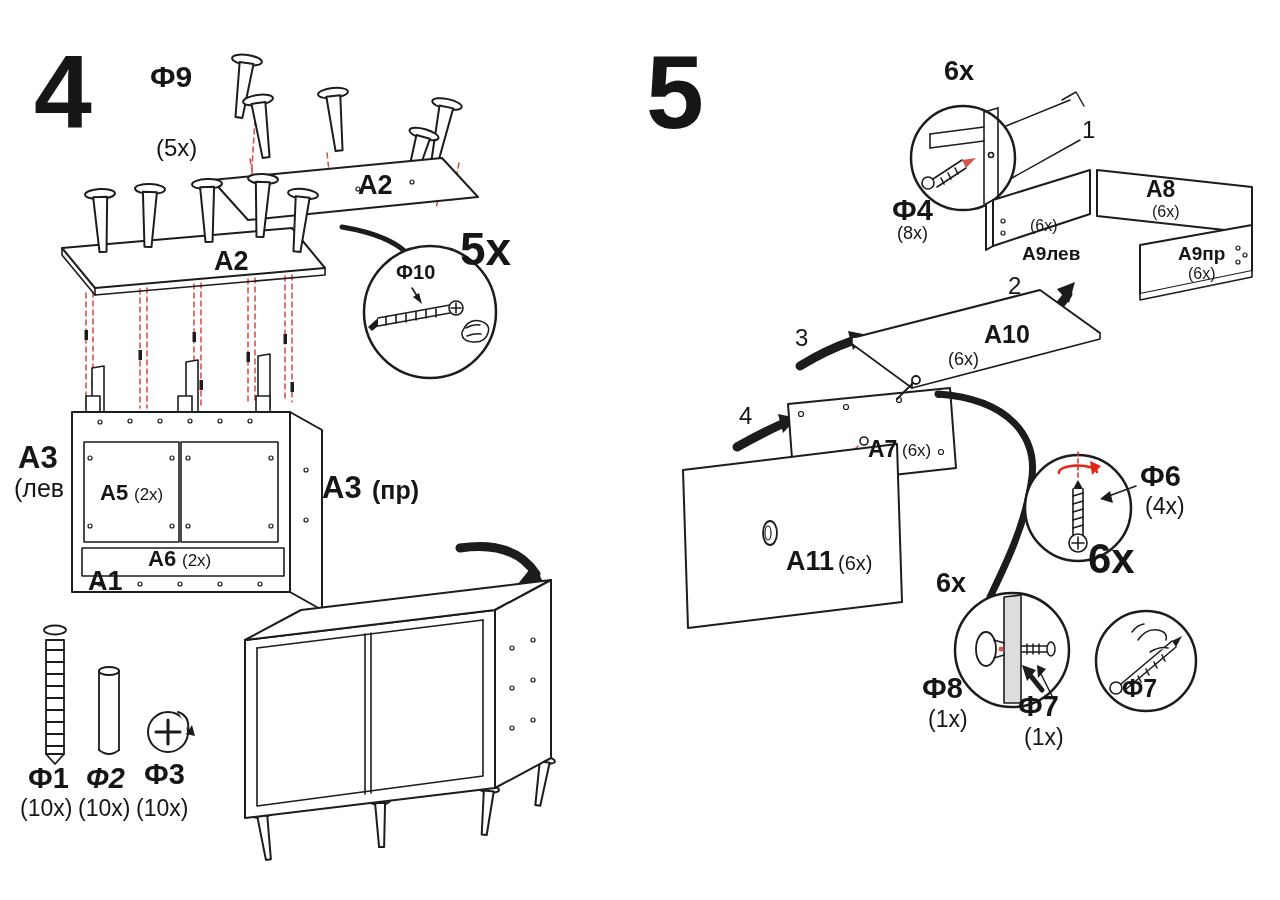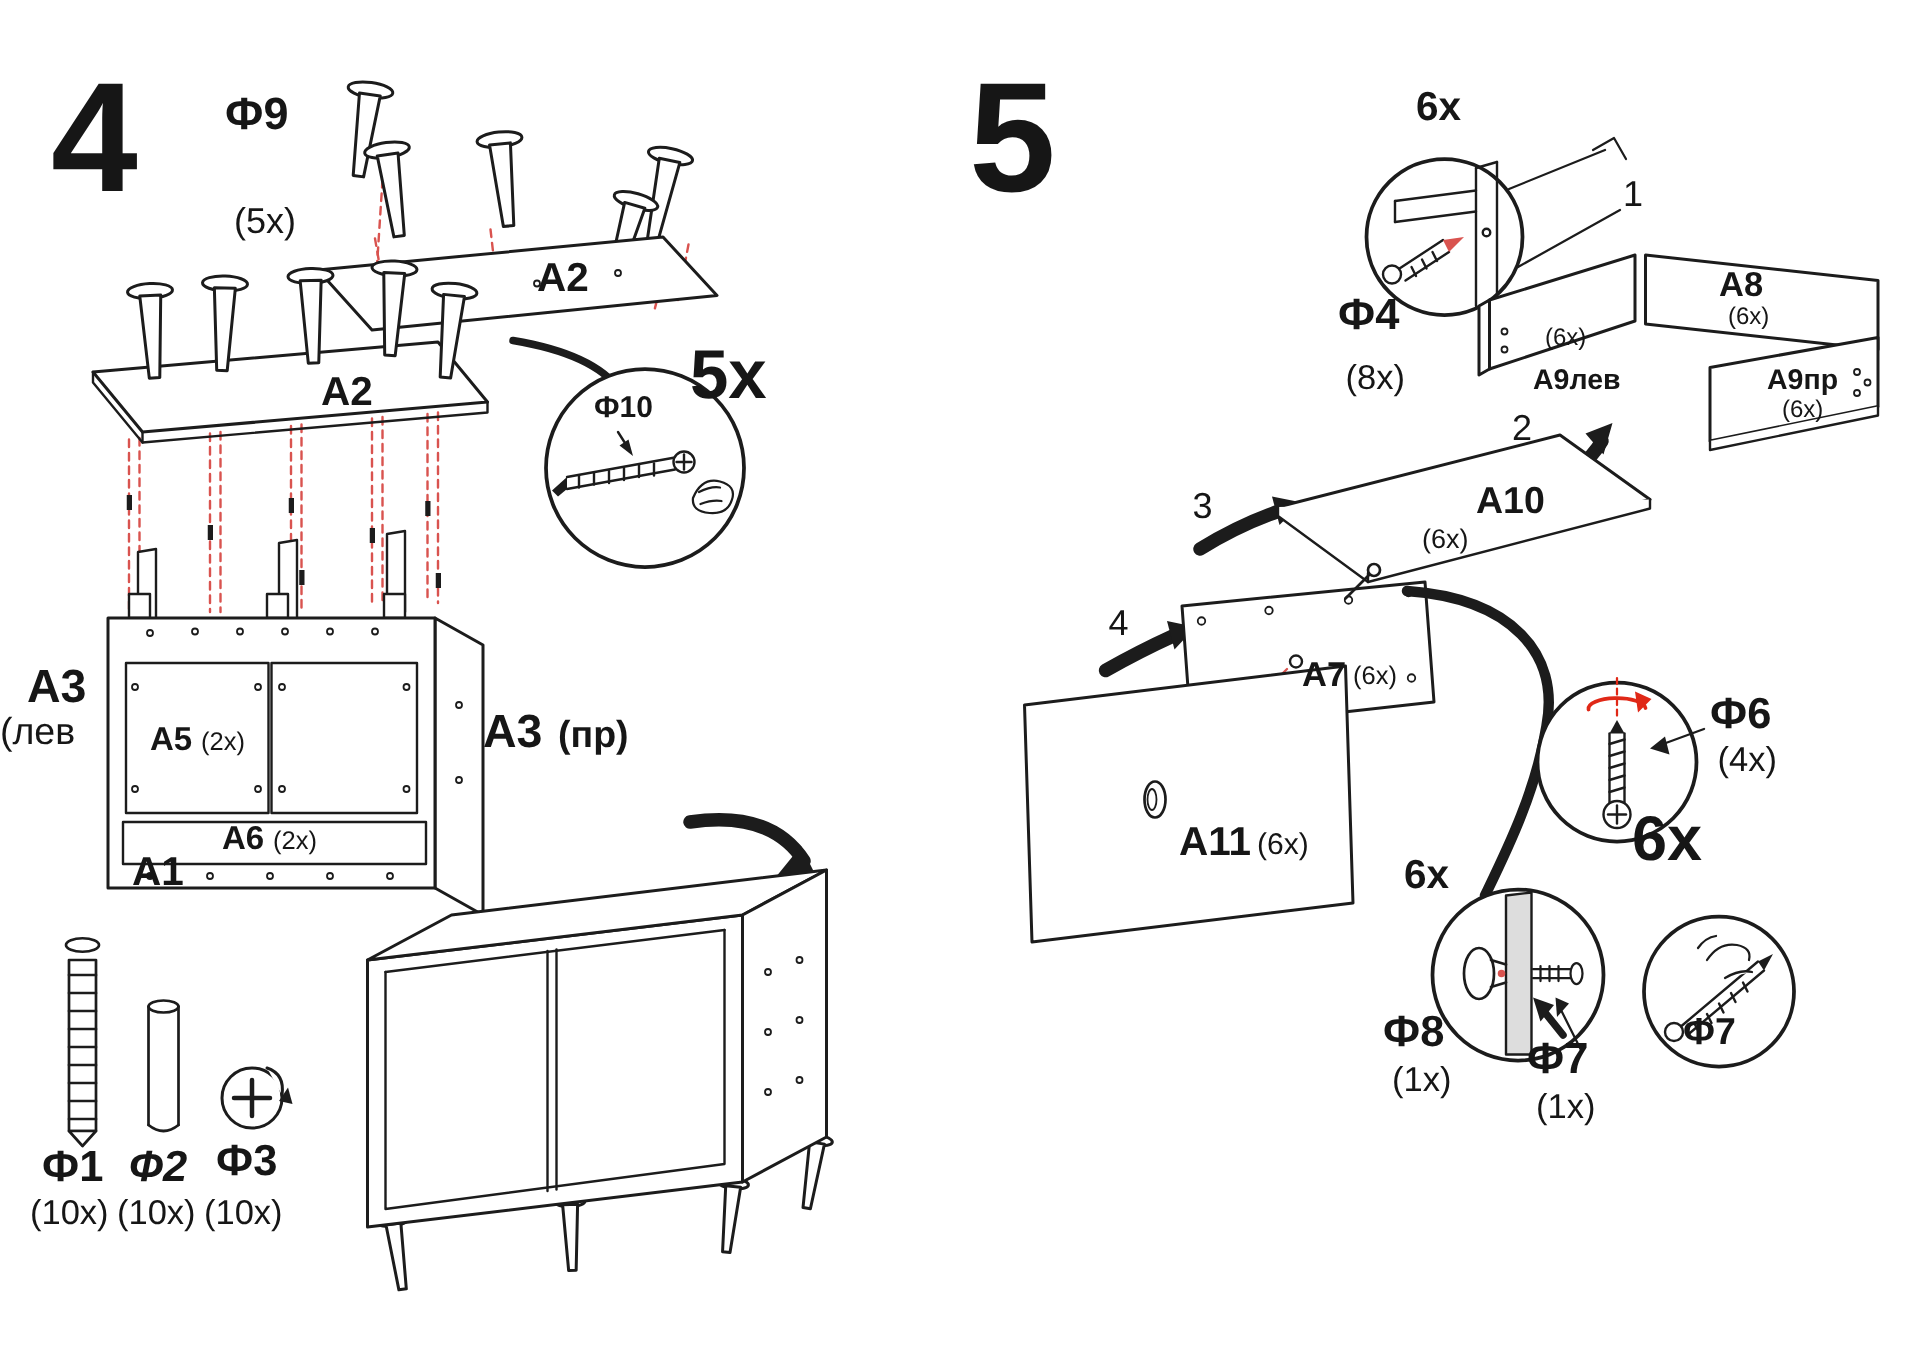--- a/index.html
+++ b/index.html
@@ -383,39 +383,39 @@
 </svg>
 
 <div class="lbl step-num" style="left:34px;top:40px;font-size:104px;">4</div>
 <div class="lbl b" style="left:150px;top:62px;font-size:30px;">Ф9</div>
 <div class="lbl" style="left:156px;top:96px;font-size:24px;margin-top:40px;">(5x)</div>
 <div class="lbl b" style="left:358px;top:172px;font-size:27px;">A2</div>
 <div class="lbl b" style="left:214px;top:248px;font-size:27px;">A2</div>
 <div class="lbl b" style="left:396px;top:262px;font-size:20px;">Ф10</div>
 <div class="lbl b" style="left:460px;top:226px;font-size:46px;">5x</div>
 <div class="lbl b" style="left:18px;top:442px;font-size:31px;">A3</div>
-<div class="lbl" style="left:0;top:476px;font-size:25px;">(лев</div>
+<div class="lbl" style="left:14px;top:476px;font-size:25px;">(лев</div>
 <div class="lbl b" style="left:322px;top:472px;font-size:31px;">A3</div>
 <div class="lbl" style="left:372px;top:478px;font-size:25px;font-weight:bold;">(пр)</div>
 <div class="lbl b" style="left:100px;top:482px;font-size:22px;">A5</div>
 <div class="lbl" style="left:134px;top:486px;font-size:17px;">(2x)</div>
 <div class="lbl b" style="left:148px;top:548px;font-size:22px;">A6</div>
 <div class="lbl" style="left:182px;top:552px;font-size:17px;">(2x)</div>
 <div class="lbl b" style="left:88px;top:568px;font-size:27px;">A1</div>
 <div class="lbl b" style="left:28px;top:764px;font-size:29px;">Ф1</div>
 <div class="lbl" style="left:20px;top:797px;font-size:23px;">(10x)</div>
 <div class="lbl b" style="left:86px;top:764px;font-size:29px;font-style:italic;">Ф2</div>
 <div class="lbl" style="left:78px;top:797px;font-size:23px;">(10x)</div>
 <div class="lbl b" style="left:144px;top:760px;font-size:29px;">Ф3</div>
 <div class="lbl" style="left:136px;top:797px;font-size:23px;">(10x)</div>
 
 <div class="lbl step-num" style="left:646px;top:40px;font-size:104px;">5</div>
 <div class="lbl b" style="left:944px;top:58px;font-size:27px;">6x</div>
 <div class="lbl b" style="left:892px;top:196px;font-size:29px;">Ф4</div>
-<div class="lbl" style="left:897px;top:240px;font-size:23px;">(8x)</div>
+<div class="lbl" style="left:897px;top:224px;font-size:18px;">(8x)</div>
 <div class="lbl" style="left:1082px;top:118px;font-size:24px;">1</div>
 <div class="lbl b" style="left:1022px;top:196px;font-size:19px;margin-top:48px;">A9лев</div>
 <div class="lbl" style="left:1030px;top:218px;font-size:16px;">(6x)</div>
 <div class="lbl b" style="left:1146px;top:178px;font-size:23px;">A8</div>
 <div class="lbl" style="left:1152px;top:204px;font-size:16px;">(6x)</div>
 <div class="lbl b" style="left:1178px;top:244px;font-size:19px;">A9пр</div>
 <div class="lbl" style="left:1188px;top:266px;font-size:16px;">(6x)</div>
 <div class="lbl" style="left:1008px;top:274px;font-size:24px;">2</div>
 <div class="lbl b" style="left:940px;top:322px;font-size:25px;margin-left:44px;">A10</div>
 <div class="lbl" style="left:948px;top:350px;font-size:18px;">(6x)</div>

